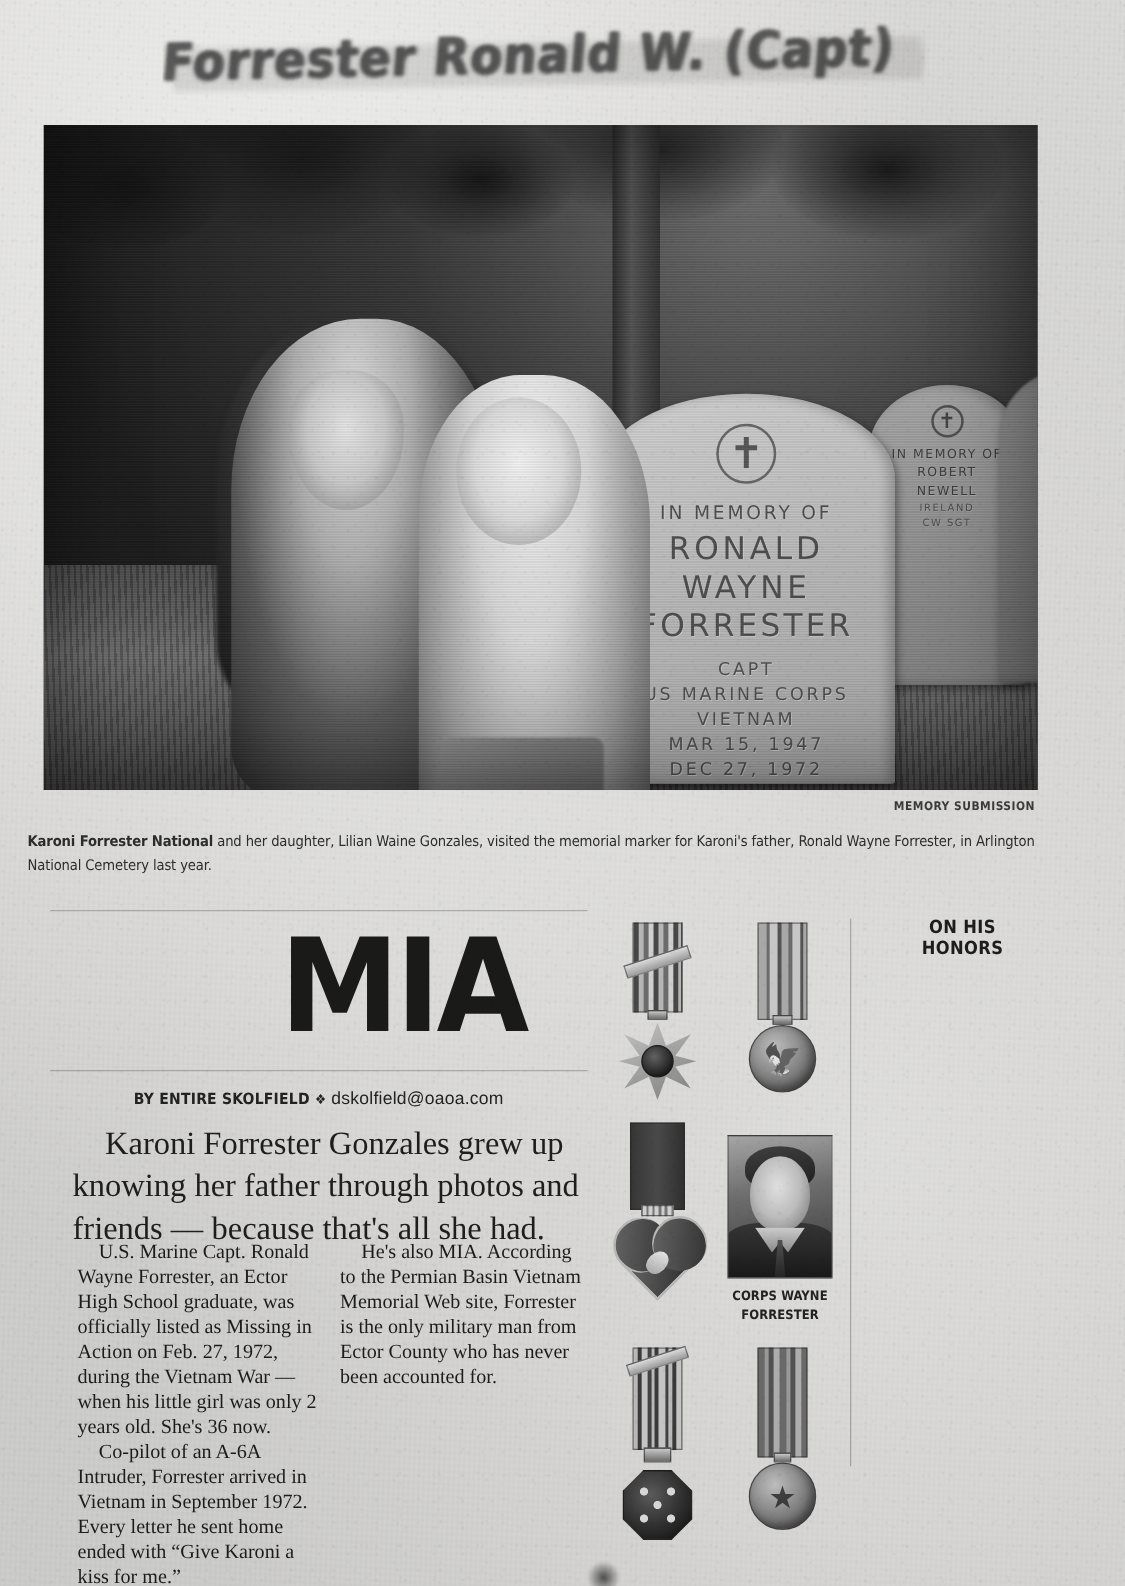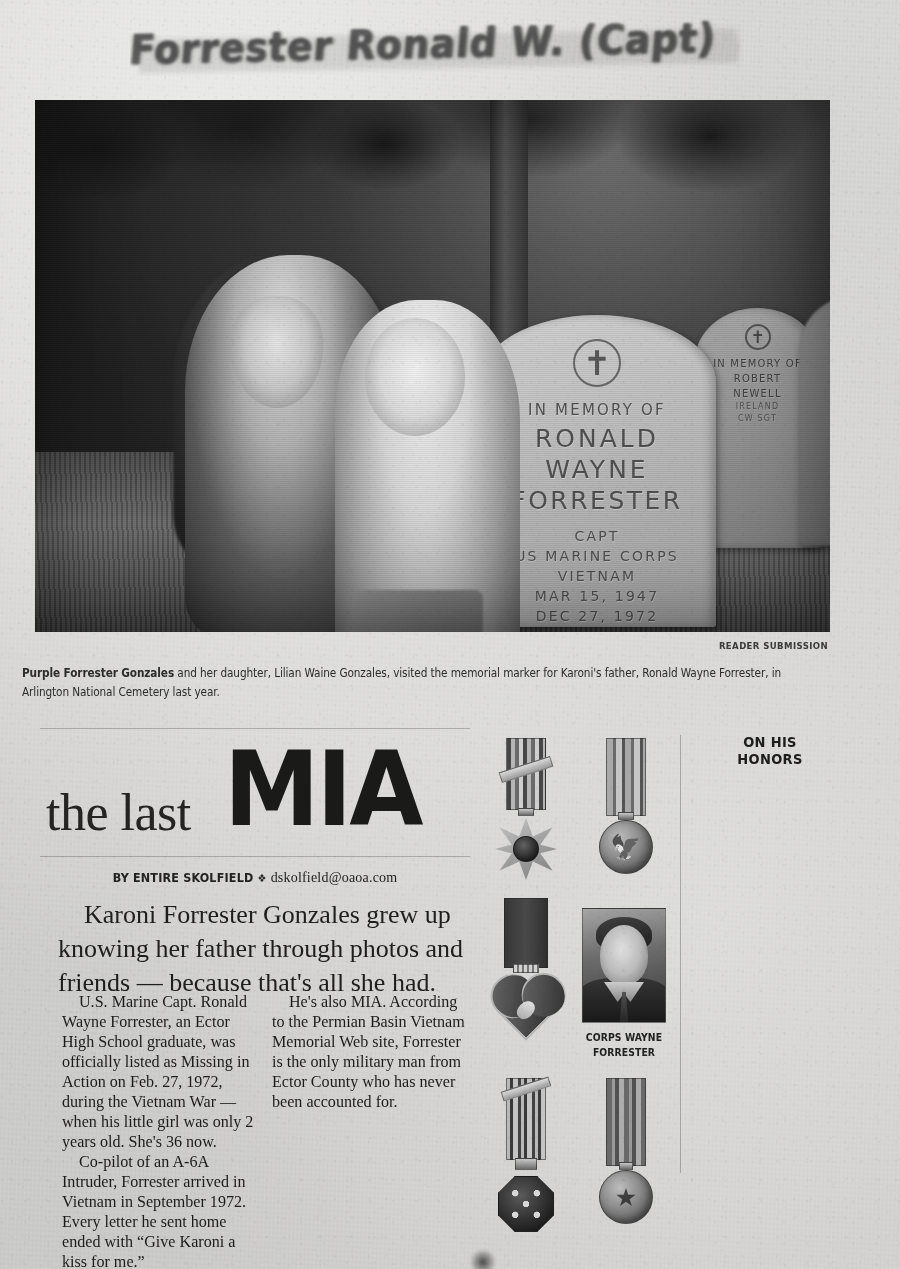--- a/index.html
+++ b/index.html
@@ -228,21 +228,21 @@
   .rule-bot {
     position: absolute; left: 40px; top: 856px; width: 430px; height: 1px;
     background: rgba(60,60,56,.30);
   }
   .byline {
     position: absolute; left: 40px; top: 870px; width: 430px; text-align: center;
     font-family: "DejaVu Sans Condensed", "Liberation Sans", sans-serif;
     font-size: 12.4px; font-weight: bold; color: #23221e; letter-spacing: .2px;
   }
   .byline .em {
-    font-family: Liberation Serif, serif; font-weight: normal; font-size: 14px;
+    font-family: Liberation Sans, sans-serif; font-weight: normal; font-size: 14px;
   }
   .byline .dia { font-weight: normal; font-size: 11px; }
 
   
   .deck {
     position: absolute; left: 58px; top: 898px; width: 412px;
     font-family: "Liberation Serif", serif;
     font-size: 26px; line-height: 1.30; color: #1f1e1a;
     text-indent: 26px;
   }
@@ -492,28 +492,27 @@
     <div class="fig-hair"></div>
     <div class="fig-woman"></div>
     <div class="fig-face-w"></div>
     <div class="fig-child"></div>
     <div class="fig-face-c"></div>
     <div class="fig-shorts"></div>
 
     <div class="ph-vign"></div>
   </div>
 
-  <div class="credit">READER SUBMISSION</div>
+  <div class="credit">MEMORY SUBMISSION</div>
   <div class="caption">
-    <b>Purple Forrester Gonzales</b><span> and her daughter, Lilian Waine Gonzales, visited the memorial marker for Karoni's father, Ronald Wayne Forrester, in Arlington National Cemetery last year.</span>
+    <b>Karoni Forrester National</b><span> and her daughter, Lilian Waine Gonzales, visited the memorial marker for Karoni's father, Ronald Wayne Forrester, in Arlington National Cemetery last year.</span>
   </div>
 
   <div class="rule-top"></div>
   <div class="headline">
-    <span class="hl-light">the last</span>
     <span class="hl-bold">MIA</span>
   </div>
   <div class="rule-bot"></div>
 
   <div class="byline">
     <span>BY ENTIRE SKOLFIELD</span>
     <span class="dia">❖</span>
     <span class="em">dskolfield@oaoa.com</span>
   </div>
 

